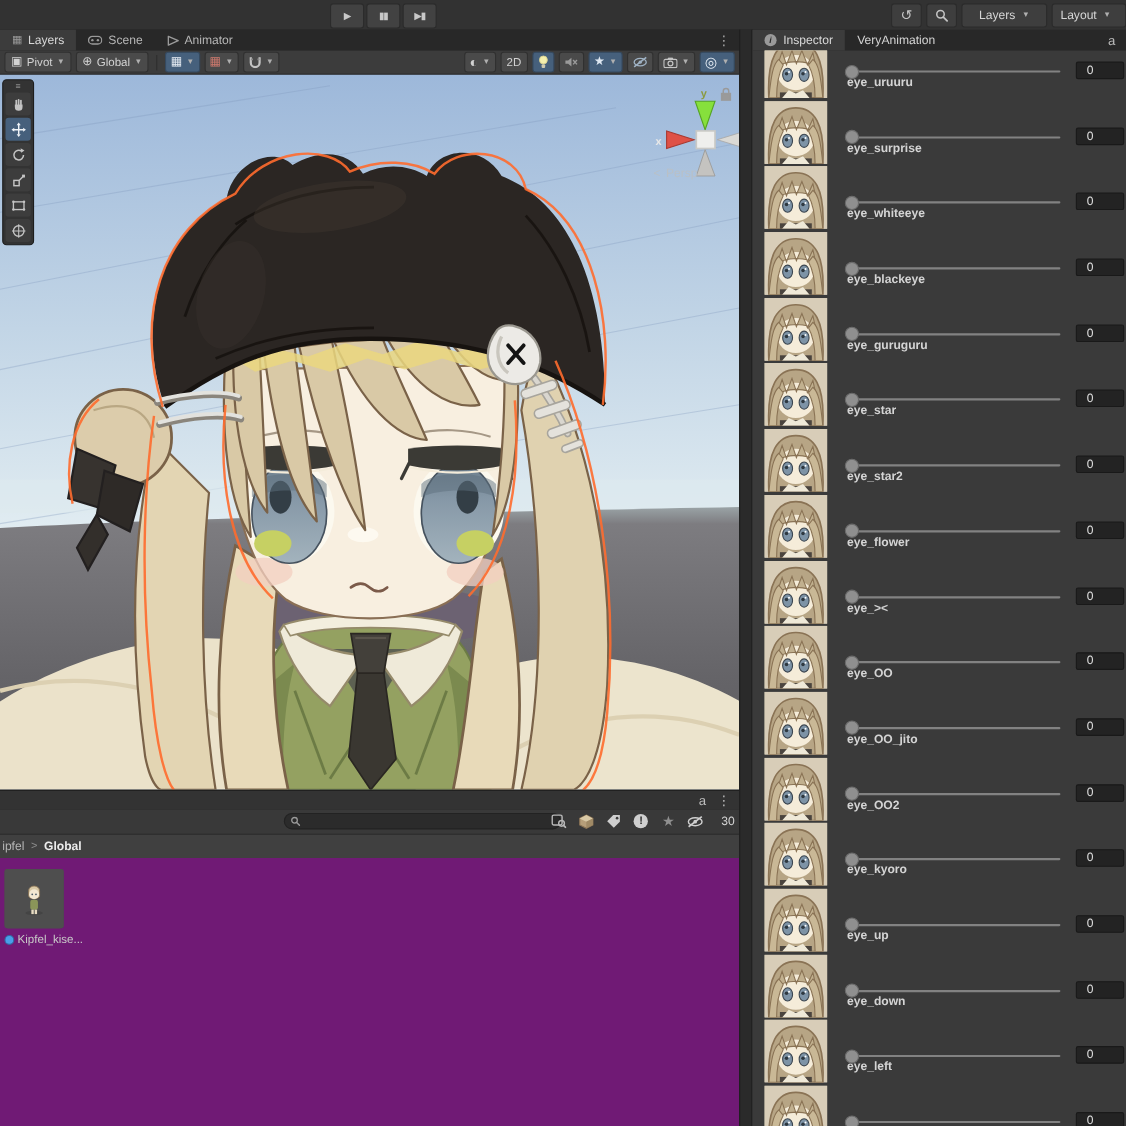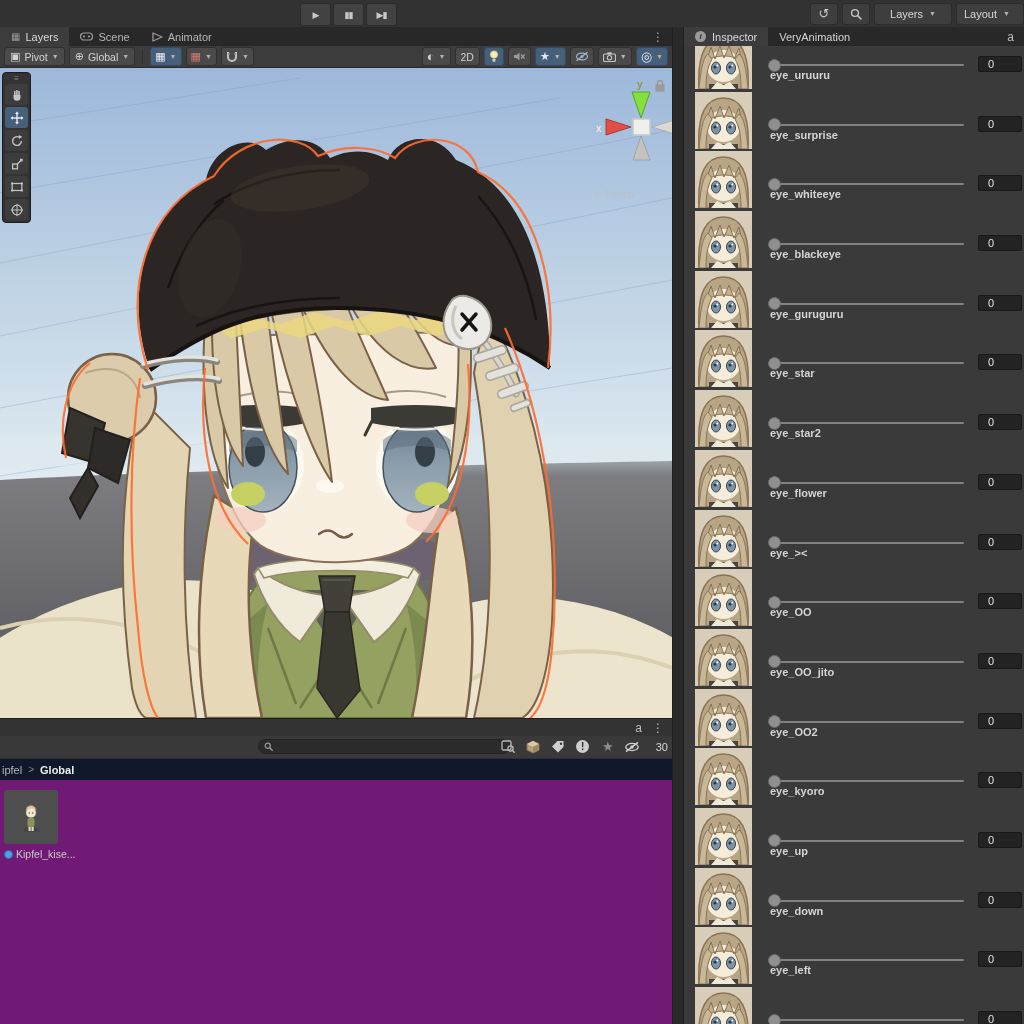--- a/index.html
+++ b/index.html
@@ -35,34 +35,34 @@
   .mini-ico{font-size:11px;line-height:1;}
   svg.ic{display:block;}
   
   #viewport{left:0;top:68px;width:672px;height:650px;background:#9db8da;overflow:hidden;}
   #toolcol{left:2px;top:4px;width:27px;background:#333333;border:1px solid #1d1d1d;border-radius:4px;
     display:flex;flex-direction:column;align-items:center;padding:1px 0;}
   #toolcol .grip{color:#8a8a8a;font-size:8px;height:9px;line-height:9px;}
   .toolbtn{width:23px;height:21px;margin:1px 0;border-radius:3px;display:flex;align-items:center;
     justify-content:center;color:#c4c4c4;background:#3d3d3d;}
   .toolbtn.blue{background:#46607c;color:#fff;}
-  #persp-label{left:594px;top:84px;width:70px;color:#b9c0c7;font-size:11px;display:flex;gap:5px;align-items:center;margin-top:36px;}
+  #persp-label{left:594px;top:84px;width:70px;color:#b9c0c7;font-size:11px;display:flex;gap:5px;align-items:center;}
   
   #project-header{left:0;top:718px;width:672px;height:18px;background:#333333;border-top:1px solid #1e1e1e;
     display:flex;align-items:center;justify-content:flex-end;gap:10px;padding-right:8px;box-sizing:border-box;color:#bbb;}
   #project-search{left:0;top:736px;width:672px;height:22px;background:#393939;display:flex;align-items:center;box-sizing:border-box;}
   .searchbox{position:absolute;left:258px;top:3px;width:252px;height:15px;background:#2b2b2b;
     border:1px solid #222;border-radius:8px;display:flex;align-items:center;padding:0 5px;gap:4px;box-sizing:border-box;}
   .searchbox input{flex:1;background:transparent;border:none;outline:none;color:#ddd;font-size:10px;height:12px;padding:0;}
   .ps-icons{position:absolute;right:4px;top:2px;display:flex;gap:7px;align-items:center;color:#b9b9b9;}
   .ps-ic{width:18px;height:17px;display:flex;align-items:center;justify-content:center;}
   .warn-circle{width:13px;height:13px;border-radius:50%;background:#cfcfcf;color:#2b2b2b;font-weight:bold;
     font-size:10px;display:flex;align-items:center;justify-content:center;}
   .eyeoff-count{display:flex;align-items:center;gap:16px;color:#d6d6d6;font-size:11px;}
-  #breadcrumb{left:0;top:758px;width:672px;height:22px;background:#0f172a;border-top:1px solid #2e2e2e;
+  #breadcrumb{left:0;top:758px;width:672px;height:22px;background:#404040;border-top:1px solid #2e2e2e;
     display:flex;align-items:center;gap:6px;padding-left:2px;box-sizing:border-box;}
   #breadcrumb .bc-root{color:#b5b5b5;}
   #breadcrumb .bc-sep{color:#8a8a8a;font-size:10px;}
   #breadcrumb .bc-cur{color:#ececec;font-weight:bold;}
   #project-content{left:0;top:780px;width:672px;height:244px;background:#701a75;}
   .asset-tile{position:absolute;left:4px;top:10px;width:54px;height:54px;background:#4e4e4e;border-radius:3px;overflow:hidden;}
   .asset-label{position:absolute;left:4px;top:68px;display:flex;align-items:center;gap:3px;color:#c8c8c8;font-size:10.5px;}
   .prefab-dot{width:9px;height:9px;border-radius:50%;background:#4a9eea;border:1px solid #2f6aa3;box-sizing:border-box;}
   
   #divider-v{left:672px;top:27px;width:12px;height:997px;background:#2a2a2a;border-left:1px solid #1f1f1f;border-right:1px solid #1f1f1f;box-sizing:border-box;}

